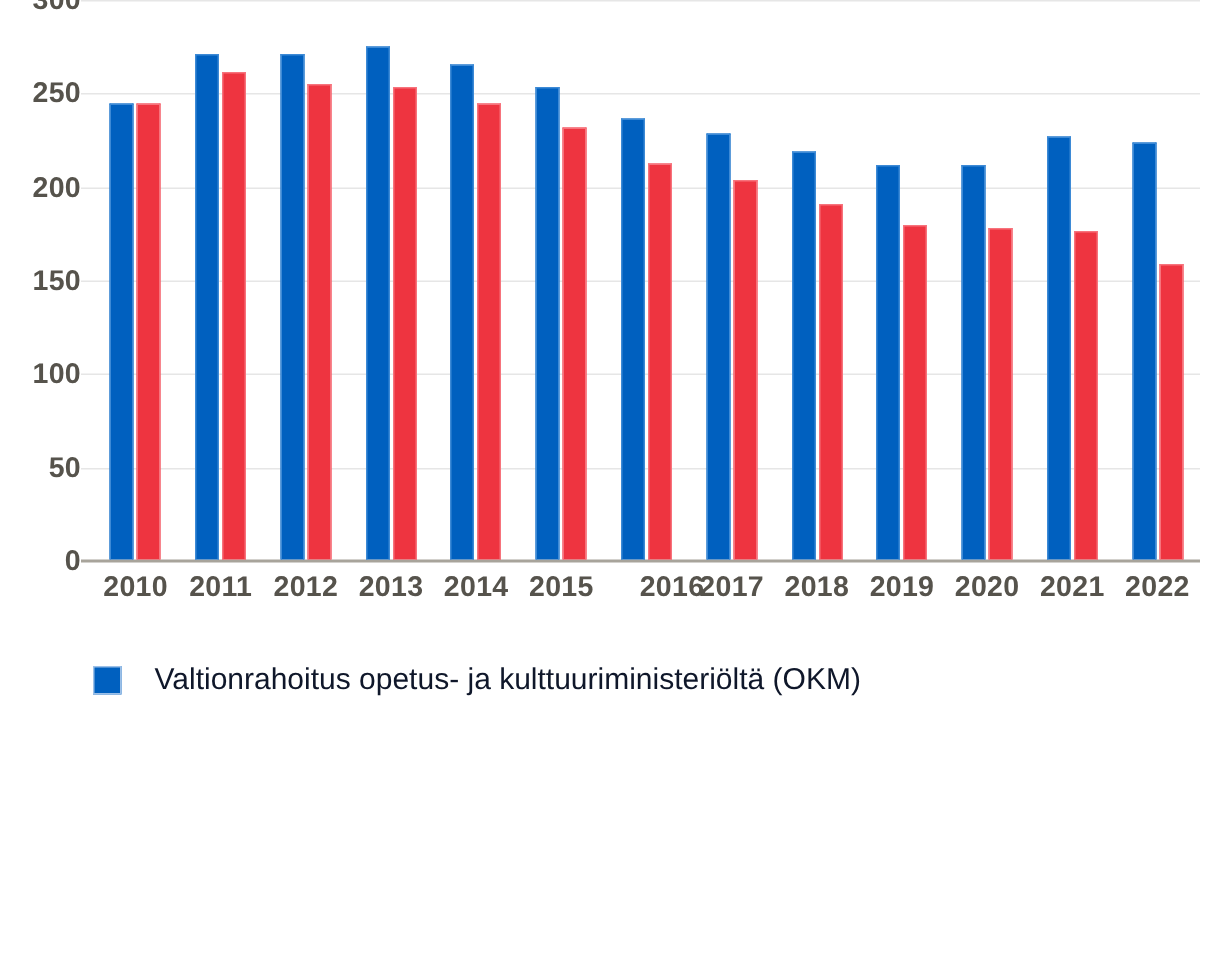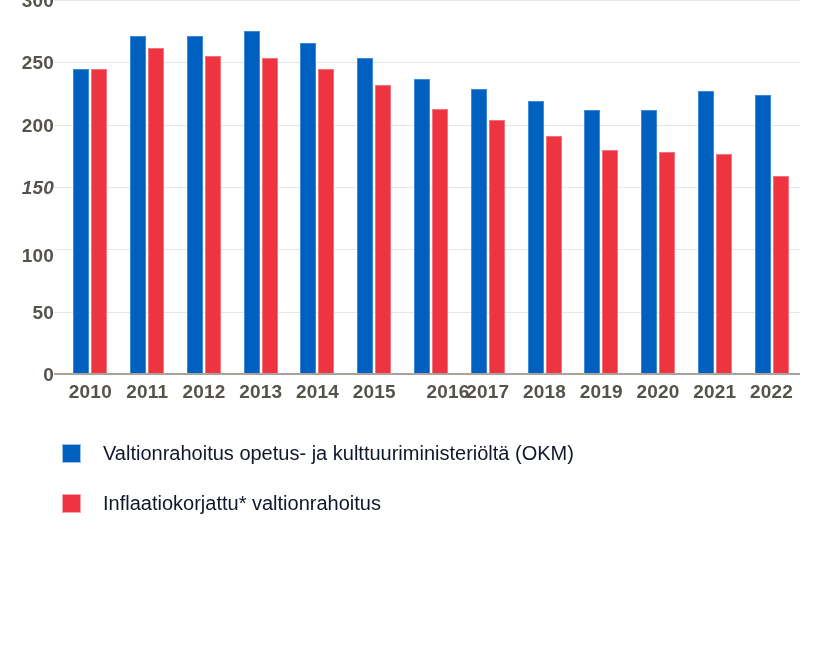--- a/index.html
+++ b/index.html
@@ -166,22 +166,22 @@
 </head>
 <body>
 
 <div id="root">
 
   <div class="plot-wrap">
 
     <div class="y-labels">
         <div class="y-label" style="top: 375px;">0</div>
         <div class="y-label" style="top: 312.667px;">50</div>
-        <div class="y-label" style="top: 250.333px; margin-top: 6px;">100</div>
-        <div class="y-label" style="top: 188px; font-style: italic;">150</div>
+        <div class="y-label" style="top: 250.333px;">100</div>
+        <div class="y-label" style="top: 188px;">150</div>
         <div class="y-label" style="top: 125.667px;">200</div>
         <div class="y-label" style="top: 63.3333px;">250</div>
         <div class="y-label" style="top: 1px;">300</div>
       </div>
 
     <div class="grid-area">
       <div class="gridlines-host">
           <div class="gridline tick-out" style="top: 311.667px;"></div>
           <div class="gridline tick-out" style="top: 249.333px;"></div>
           <div class="gridline tick-out" style="top: 187px;"></div>
@@ -261,20 +261,16 @@
         <div class="x-label" style="left: 652.846px;">2021</div>
         <div class="x-label" style="left: 709.615px;">2022</div>
       </div>
   </div>
 
   <div class="legend">
       <div class="legend-row">
         <span class="legend-swatch blue"></span>
         <span class="legend-text">Valtionrahoitus opetus- ja kulttuuriministeriöltä (OKM)</span>
       </div>
-      <div class="legend-row">
-        <span class="legend-swatch red"></span>
-        <span class="legend-text">Inflaatiokorjattu* valtionrahoitus</span>
-      </div>
     </div>
 
 
 </div>
 
 </body></html>

